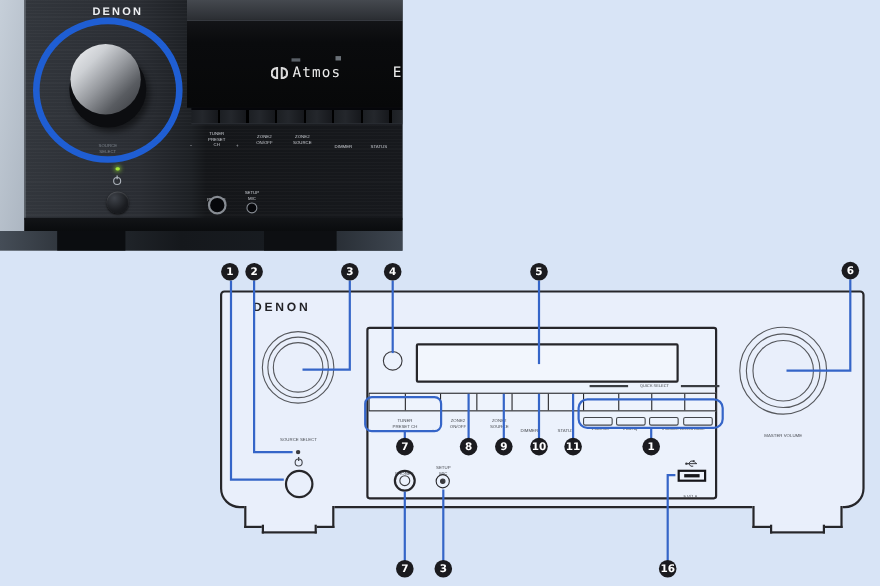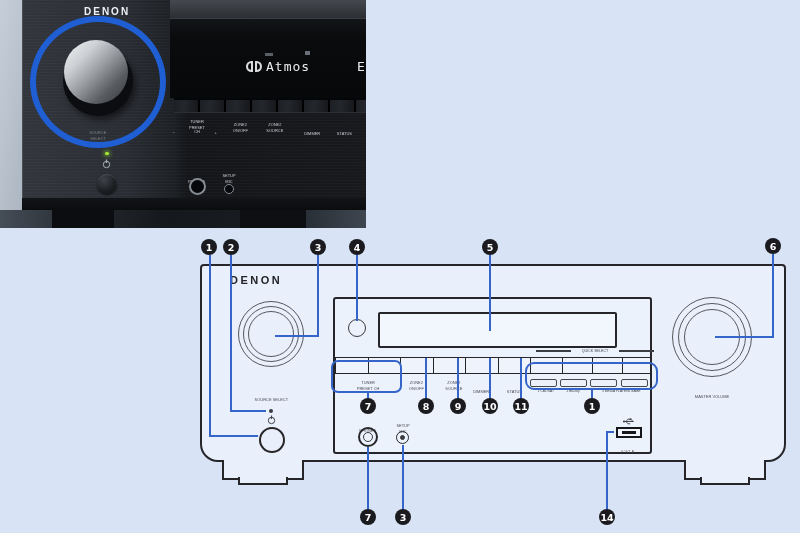--- a/index.html
+++ b/index.html
@@ -264,15 +264,15 @@
   <div class="co" style="left:482px;top:239px">5</div>
   <div class="co" style="left:765px;top:238px">6</div>
   <div class="co" style="left:360px;top:398px">7</div>
   <div class="co" style="left:418px;top:398px">8</div>
   <div class="co" style="left:450px;top:398px">9</div>
   <div class="co" style="left:482px;top:398px">10</div>
   <div class="co" style="left:513px;top:398px">11</div>
   <div class="co" style="left:584px;top:398px">1</div>
   <div class="co" style="left:360px;top:509px">7</div>
   <div class="co" style="left:395px;top:509px">3</div>
-  <div class="co" style="left:599px;top:509px">14</div>
+  <div class="co" style="left:599px;top:509px">16</div>
 
 </div>
 
 </body></html>

